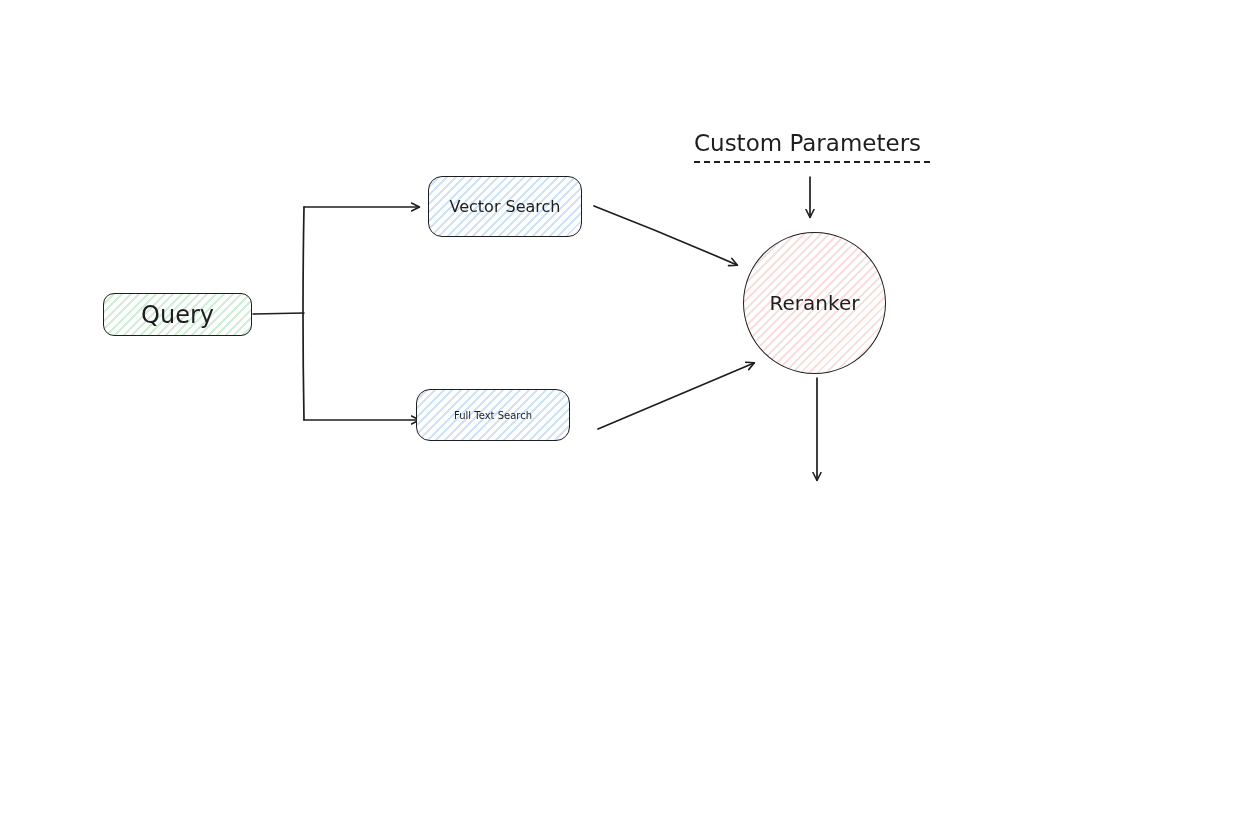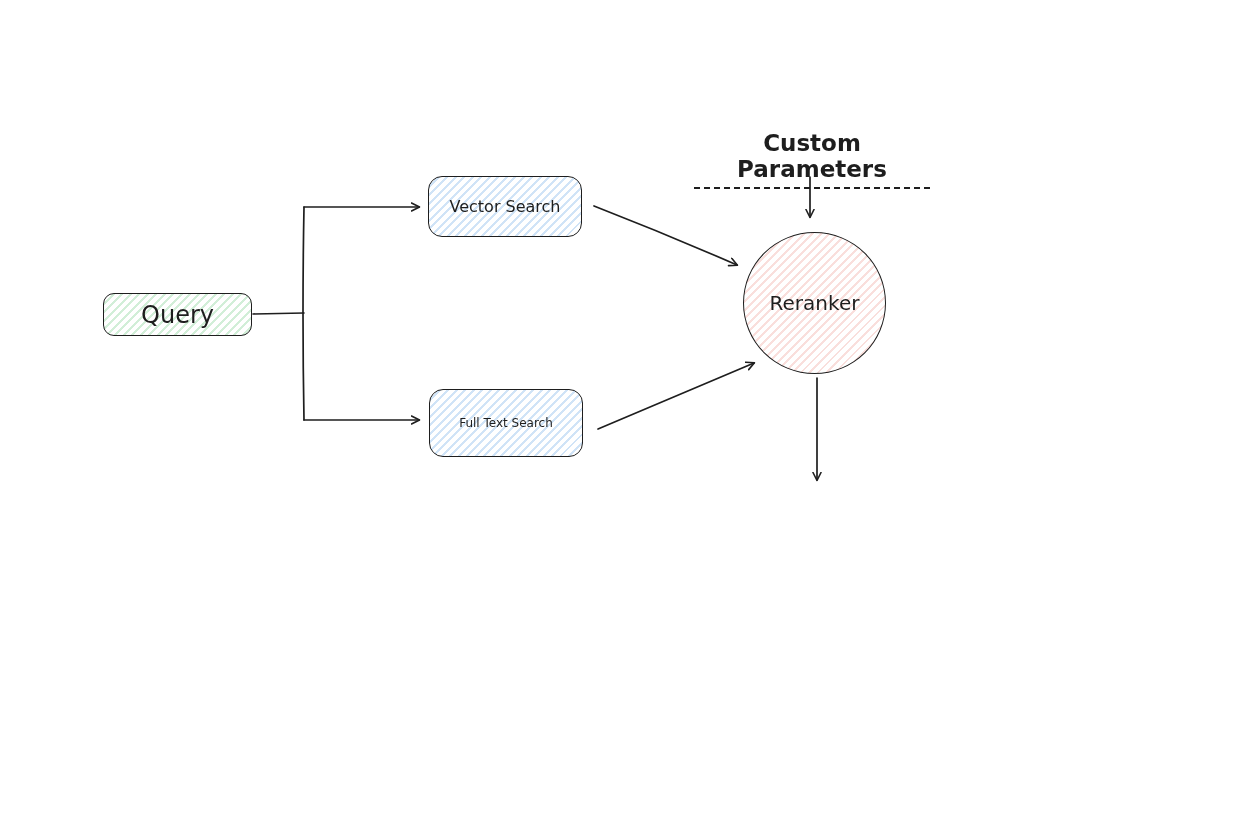--- a/index.html
+++ b/index.html
@@ -74,26 +74,26 @@
   .node-vector {
     left: 428px;
     top: 176px;
     width: 154px;
     height: 61px;
     border-radius: 14px;
     font-size: 16px;
     font-weight: 500;
   }
   .node-fulltext {
-    left: 429px;
+    left: 416px;
     top: 389px;
     width: 154px;
-    height: 68px;
+    height: 52px;
     border-radius: 14px;
-    font-size: 12px;
+    font-size: 10px;
     font-weight: 500;
   }
   .node-reranker {
     left: 743px;
     top: 232px;
     width: 143px;
     height: 142px;
     border-radius: 50%;
     font-size: 20px;
     font-weight: 500;
@@ -110,23 +110,23 @@
     line-height: 38px;
   }
   .node-combined .lines {
     text-align: left;
   }
   .label-custom-params {
     position: absolute;
     left: 694px;
     top: 130px;
     width: 236px;
-    text-align: center;
+    text-align: left;
     font-size: 23px;
-    font-weight: 700;
+    font-weight: 400;
     padding-bottom: 5px;
     border-bottom: 2px dashed #1e1e1e;
     box-sizing: border-box;
   }
 </style>
 </head>
 <body>
 
 <div class="canvas">
 

